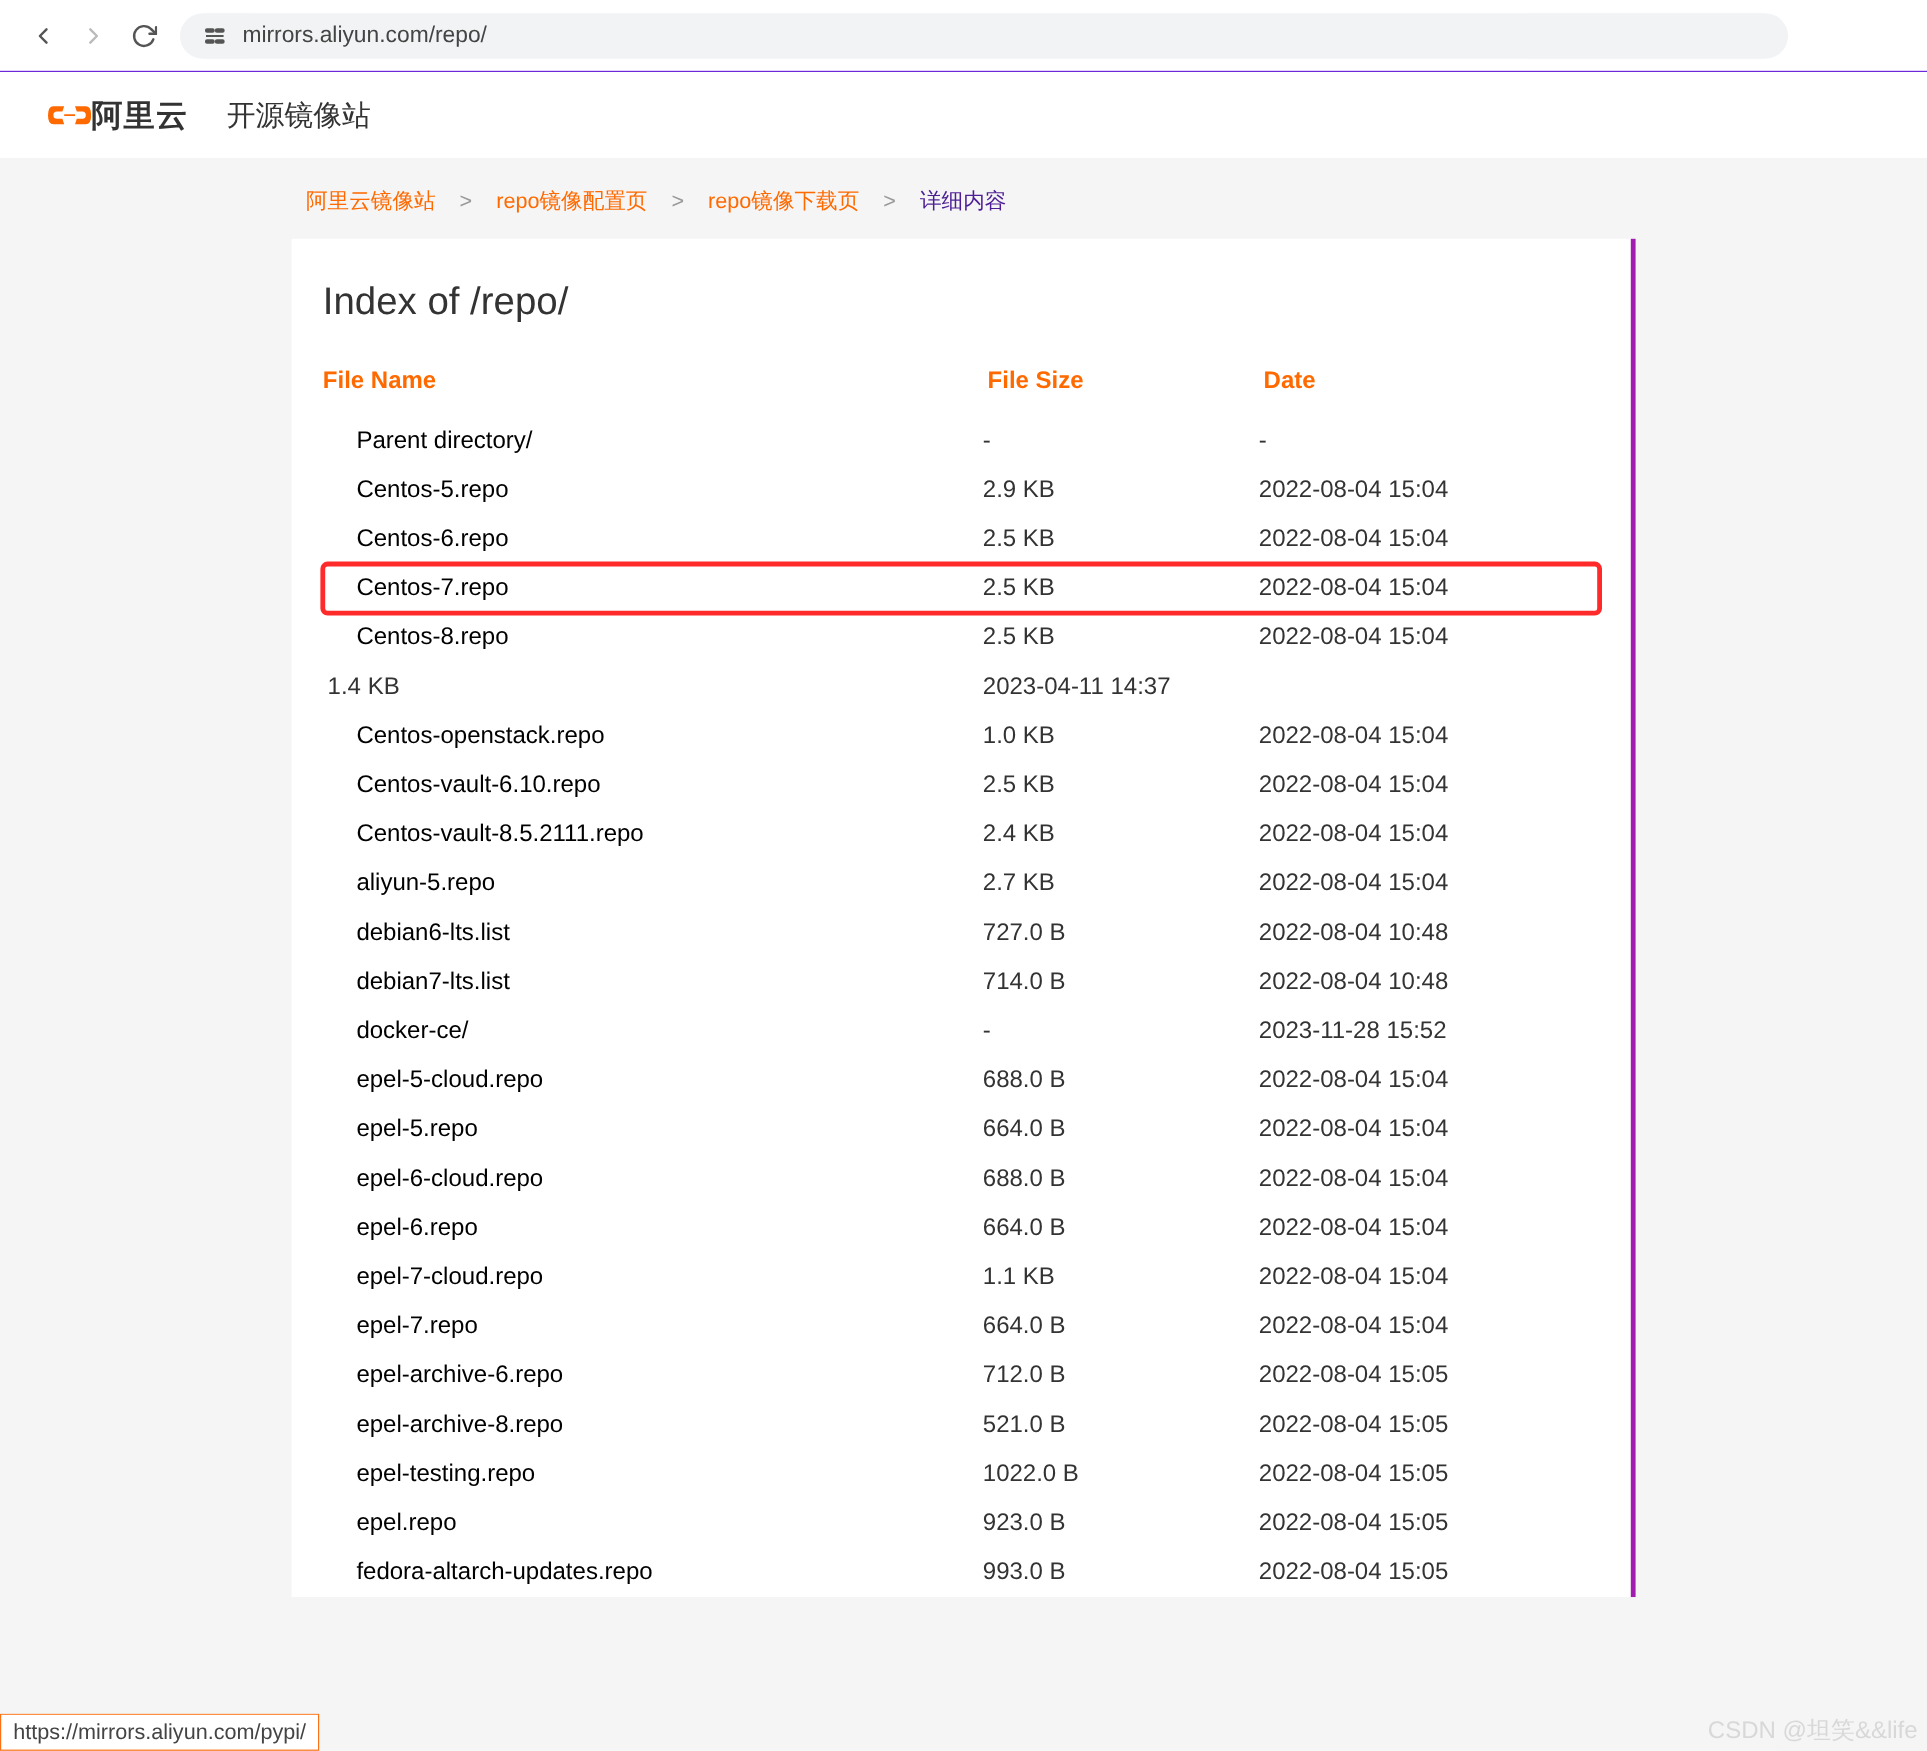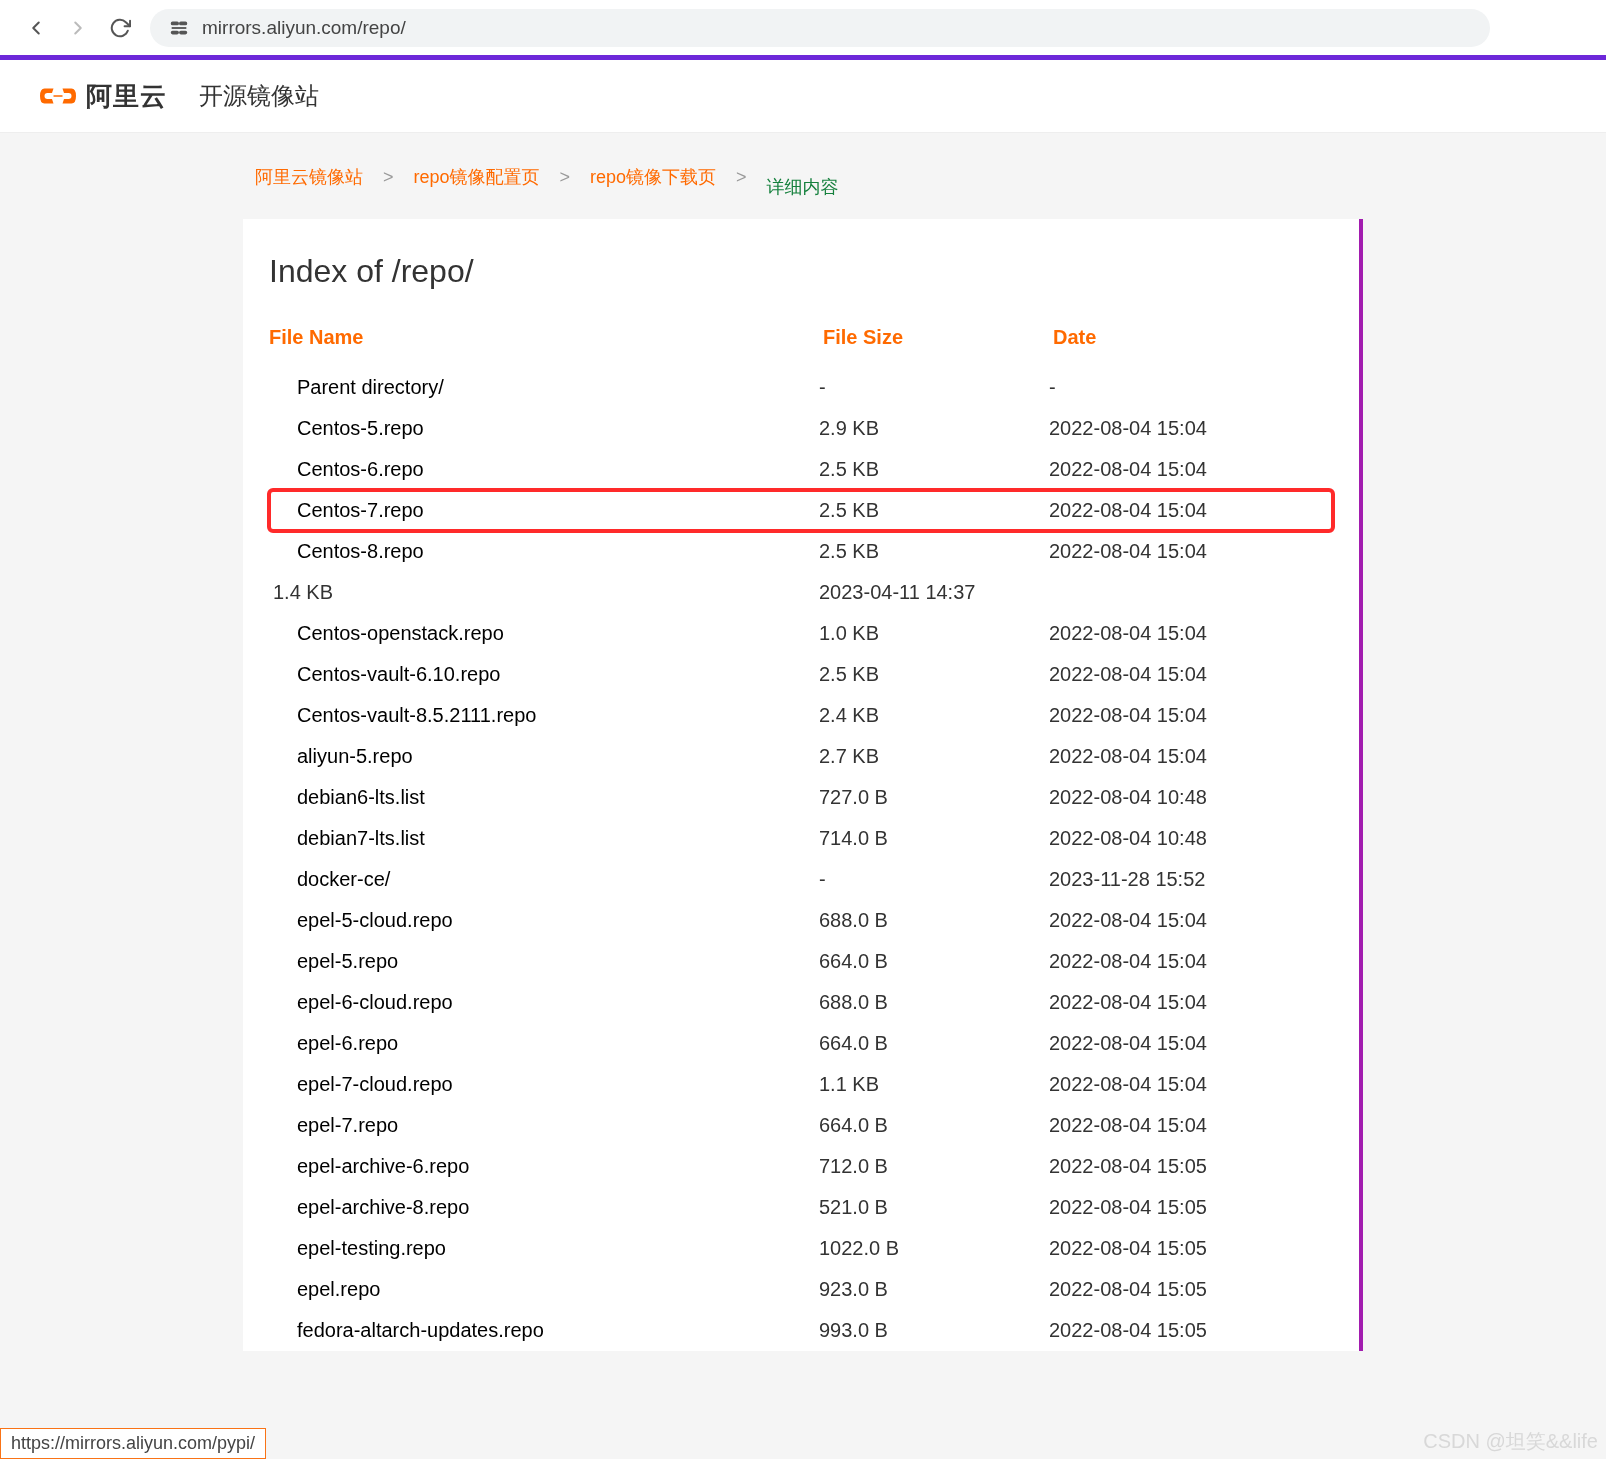--- a/index.html
+++ b/index.html
@@ -8,21 +8,21 @@
       background: #f5f5f5;
       color: #333;
       width: 1606px;
     }
     .browser-bar {
       display: flex;
       align-items: center;
       gap: 18px;
       padding: 10px 24px;
       background: #fff;
-      border-bottom: 5px solid #6d28d9;
+      border-bottom: 1px solid #6d28d9;
       height: 60px;
     }
     .nav-icon {
       width: 24px;
       height: 24px;
       display: flex;
       align-items: center;
       justify-content: center;
       color: #555;
       cursor: pointer;
@@ -46,21 +46,21 @@
       display: flex; align-items: center; justify-content: center;
     }
     .header {
       display: flex;
       align-items: center;
       padding: 18px 40px;
       background: #fff;
       gap: 24px;
       border-bottom: 1px solid #eee;
     }
-    .logo-box { display: flex; align-items: center; gap: 10px; }
+    .logo-box { display: flex; align-items: center; gap: 0; }
     .logo-mark {
       width: 36px; height: 36px;
       display: flex; align-items: center; justify-content: center;
     }
     .logo-text {
       font-size: 26px;
       font-weight: 600;
       color: #333;
       letter-spacing: 1px;
     }
@@ -77,21 +77,21 @@
       max-width: 1120px;
       margin: 0 auto 20px auto;
       font-size: 18px;
       display: flex;
       gap: 20px;
       align-items: center;
       padding-left: 12px;
     }
     .breadcrumb a { color: #ff6a00; text-decoration: none; cursor: pointer; }
     .breadcrumb .sep { color: #999; }
-    .breadcrumb .current { color: #15803d; margin-top: 20px; }
+    .breadcrumb .current { color: #4c1d95; }
     .panel {
       max-width: 1120px;
       margin: 0 auto;
       background: #fff;
       padding: 34px 26px 0 26px;
       border-right: 4px solid #a21caf;
     }
     .panel h1 {
       font-size: 32px;
       font-weight: 500;

